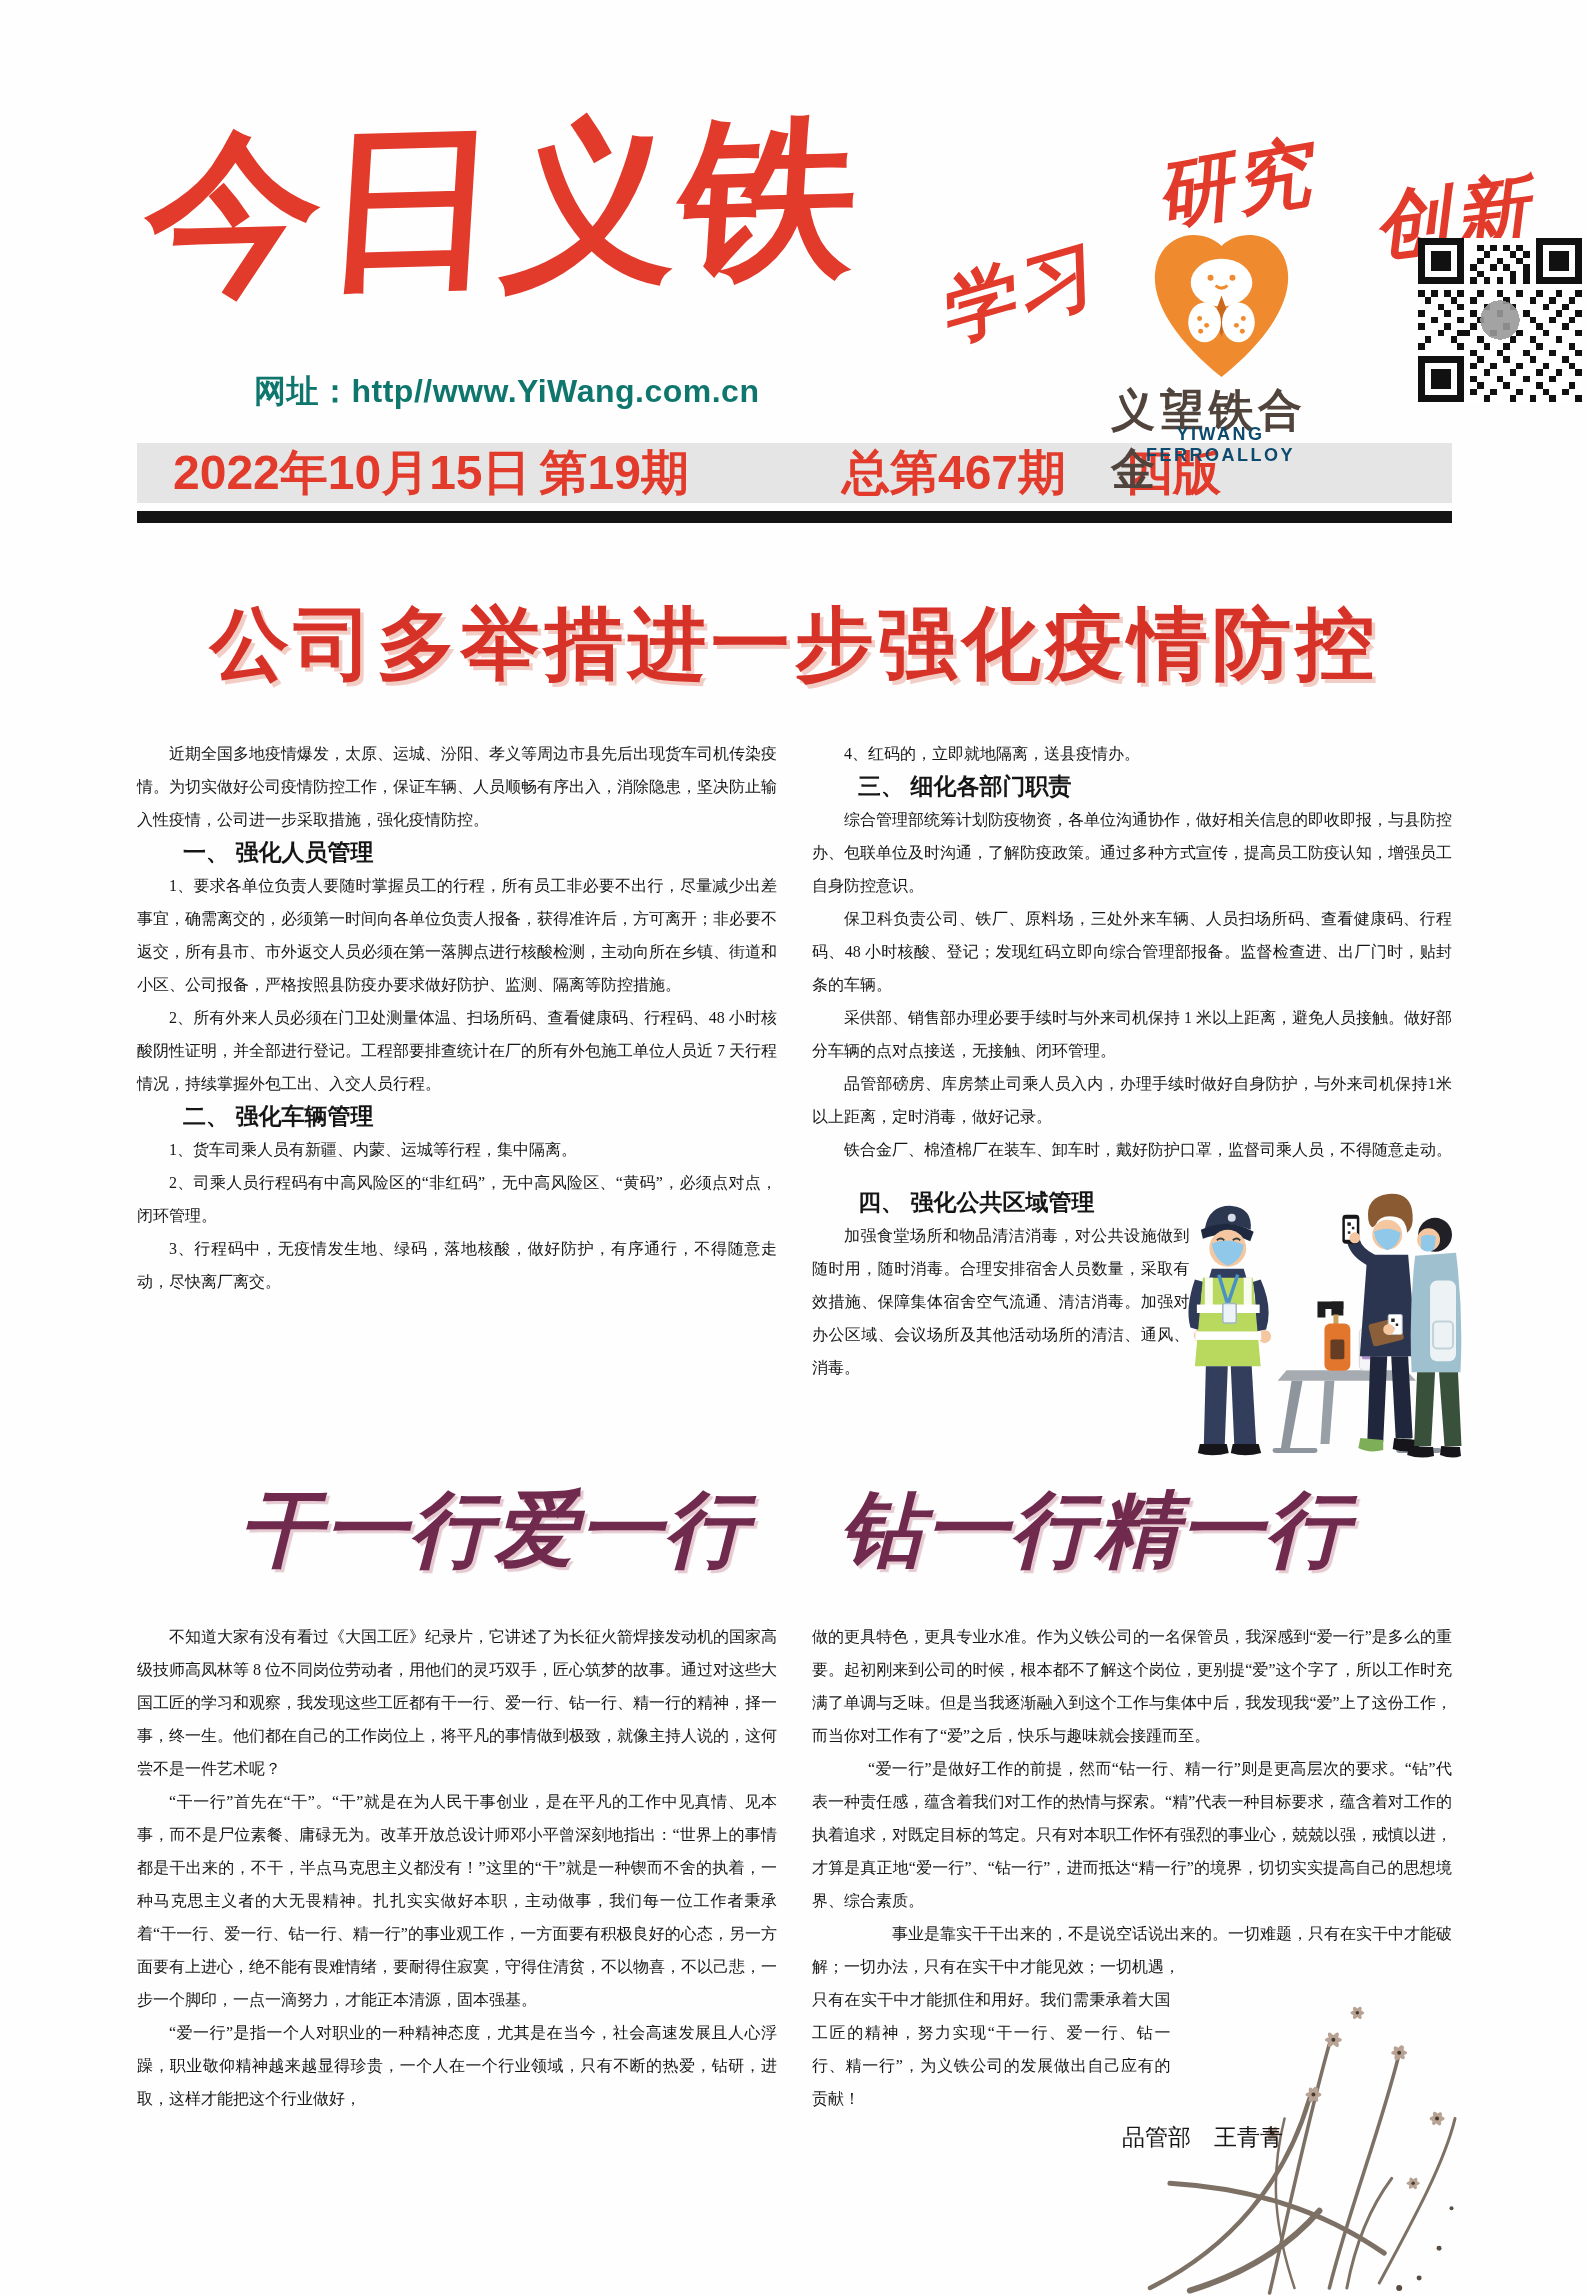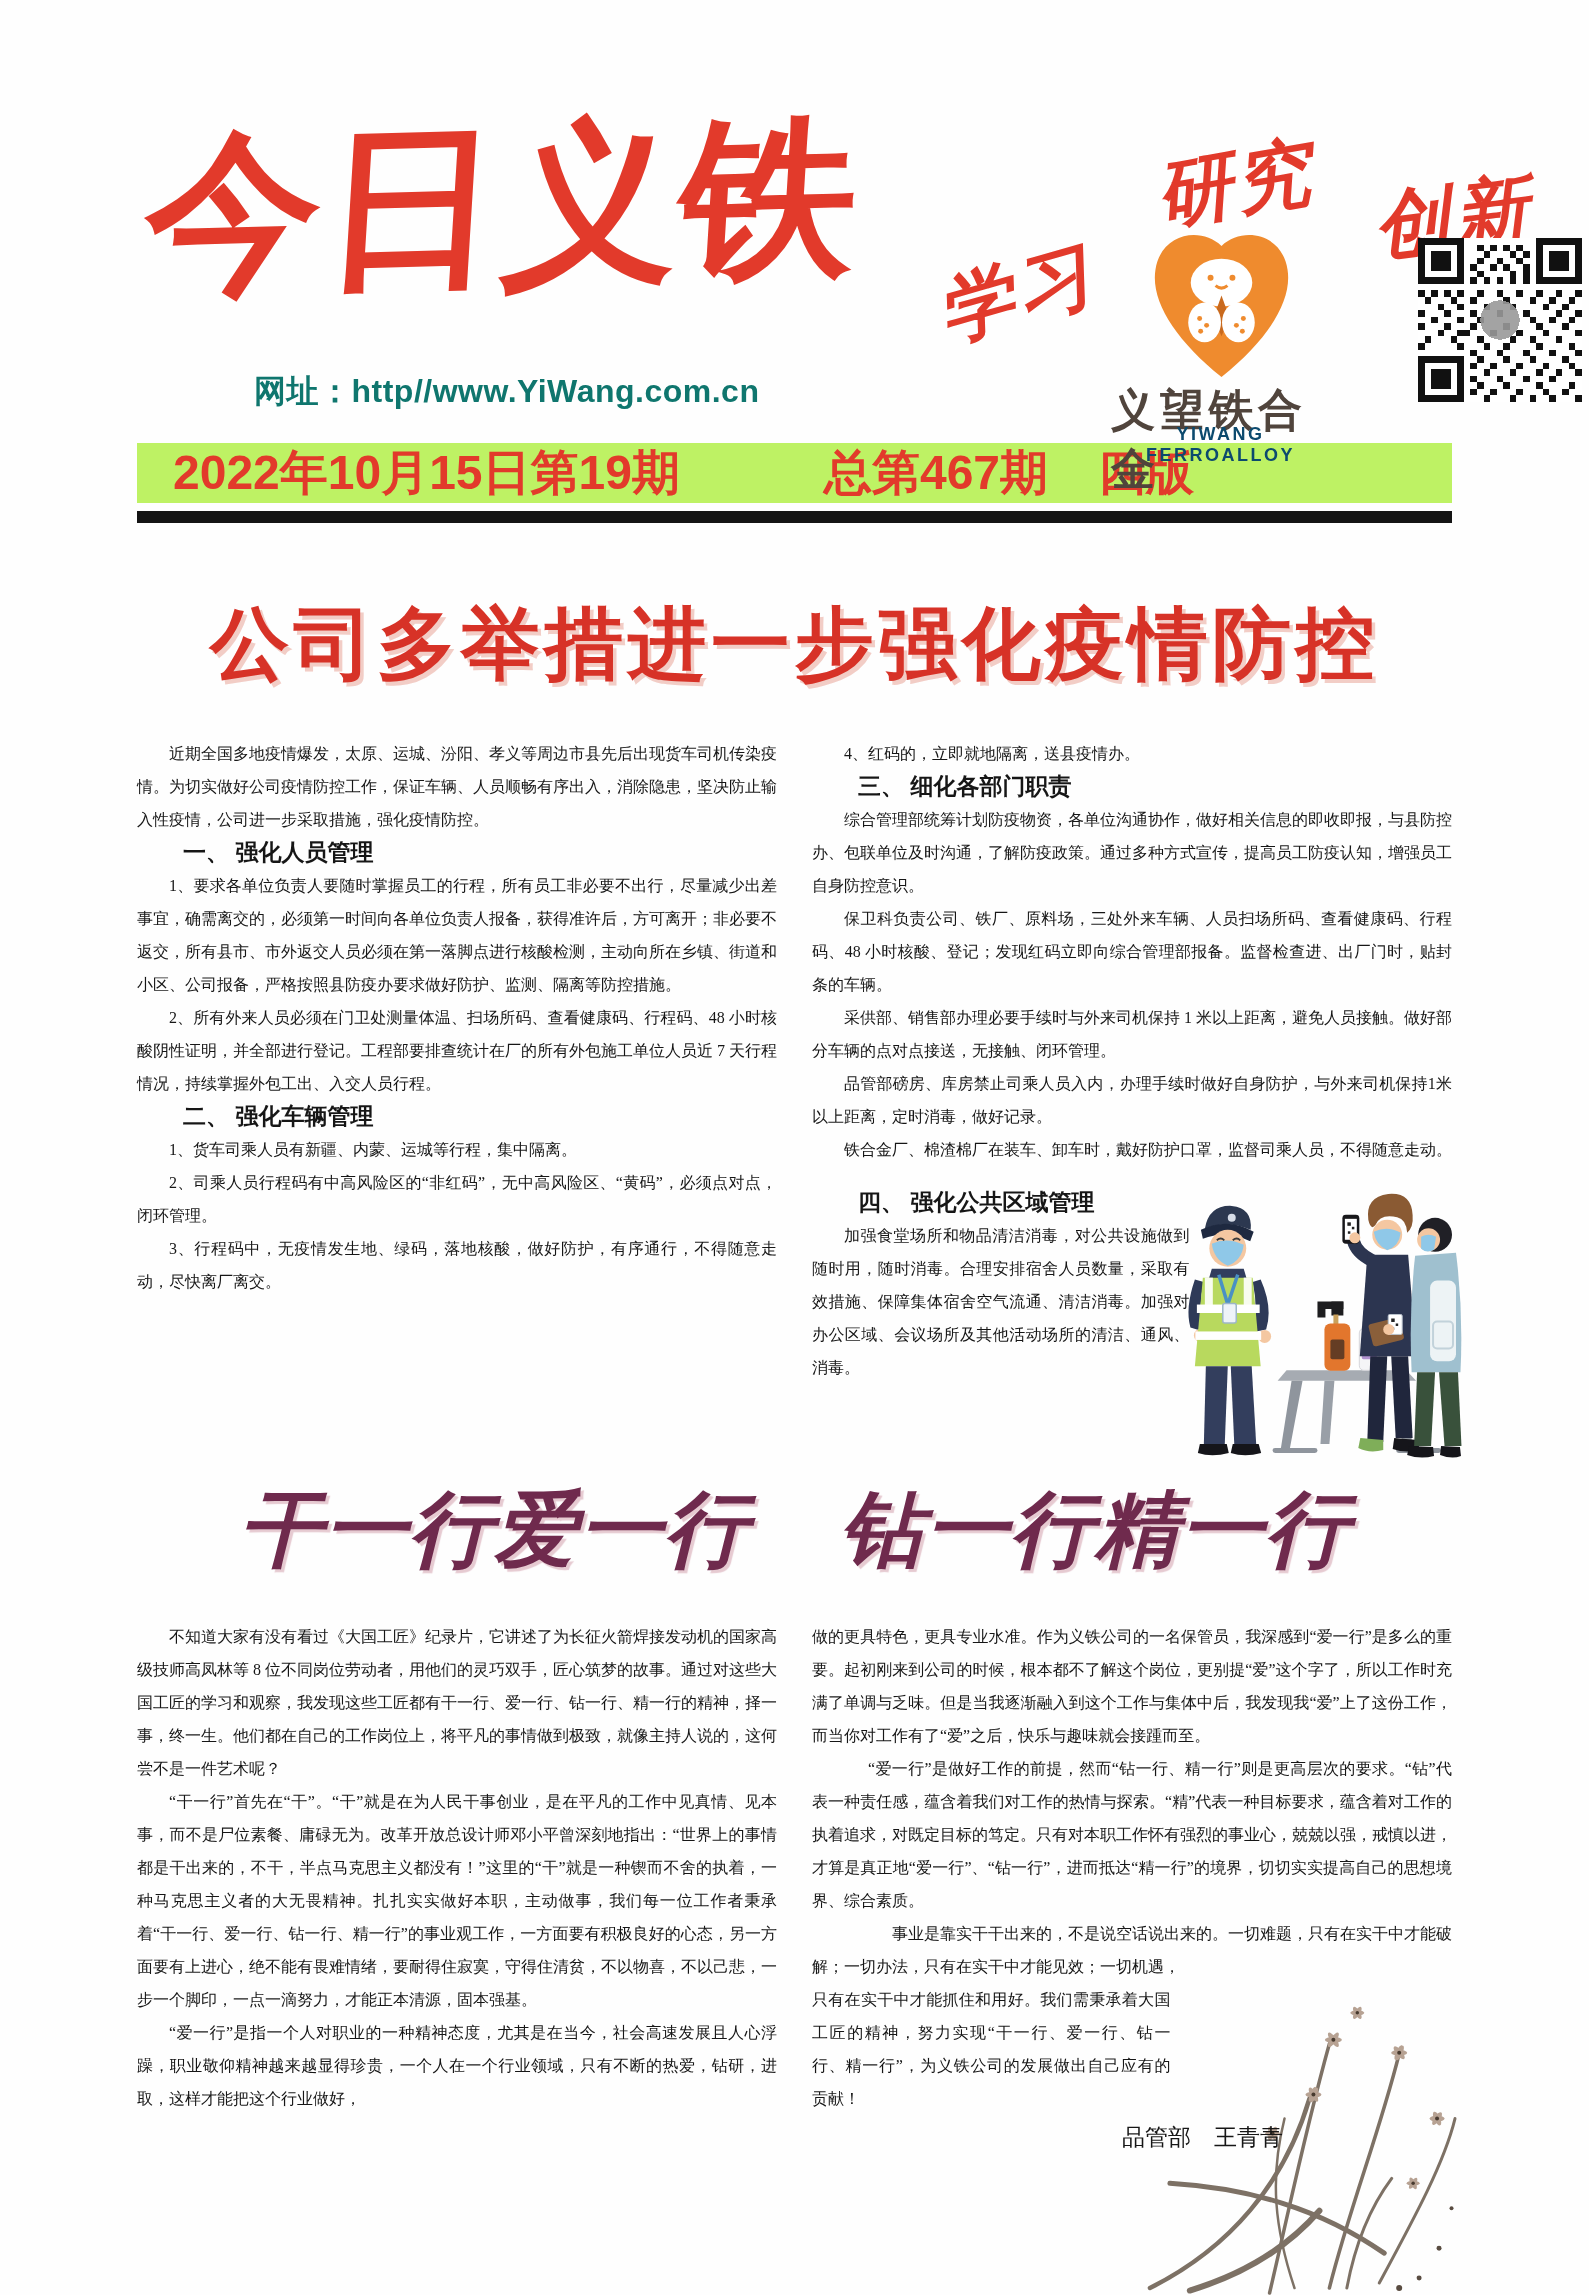--- a/index.html
+++ b/index.html
@@ -19,23 +19,23 @@
   .slogan-3{left:1374px;top:168px;transform:rotate(-7deg);}
   .lion-logo{position:absolute;left:1147px;top:230px;width:149px;height:150px;}
   .brand-cn{position:absolute;left:1111px;top:381px;width:219px;
       font-size:44px;font-weight:bold;color:#50443c;letter-spacing:5px;
       font-family:"Liberation Sans","DejaVu Sans",sans-serif;}
   .brand-en{position:absolute;left:1111px;top:424px;width:219px;text-align:center;
       font-size:18px;font-weight:bold;color:#0c4a6e;letter-spacing:2.5px;
       font-family:"Liberation Sans","DejaVu Sans",sans-serif;}
   .qr{position:absolute;left:1418px;top:238px;width:164px;height:164px;background:#fff;}
   
-  .dateline{margin:0 137px;height:60px;background:#bef264;display:flex;align-items:center;
+  .dateline{margin:0 137px;height:60px;background:#e5e5e5;display:flex;align-items:center;
       font-family:"Liberation Sans","DejaVu Sans",sans-serif;font-weight:800;
-      font-size:48px;color:#e23a2b;white-space:nowrap;}
+      font-size:48px;color:#e23a2b;white-space:nowrap;gap:9px;}
   .dateline span{display:inline-block;}
   .dl-date{margin-left:36px;}
   .dl-issue{}
   .dl-total{margin-left:144px;}
   .dl-edition{margin-left:50px;}
   .rule{margin:8px 137px 0 137px;height:11.5px;background:#141414;}
   
   .content{padding:0 137px;}
   .art1-title{margin:69px 0 39px 0;text-align:center;font-size:79px;font-weight:bold;
       font-family:"Liberation Sans","DejaVu Sans",sans-serif;color:#d73227;letter-spacing:4.5px;

